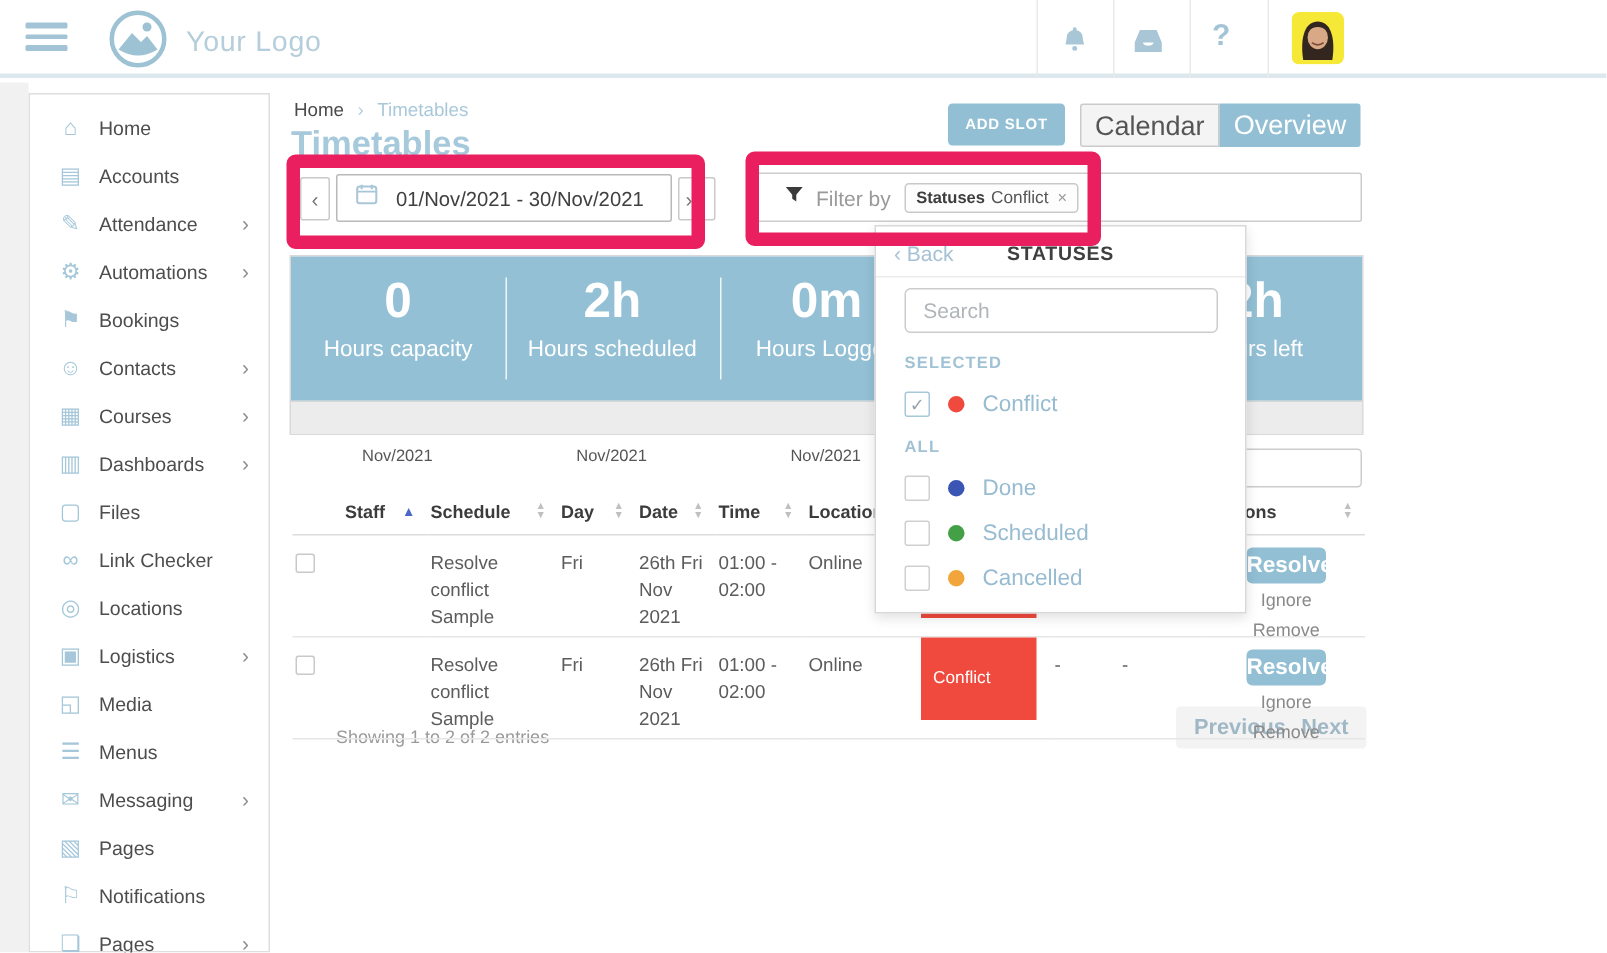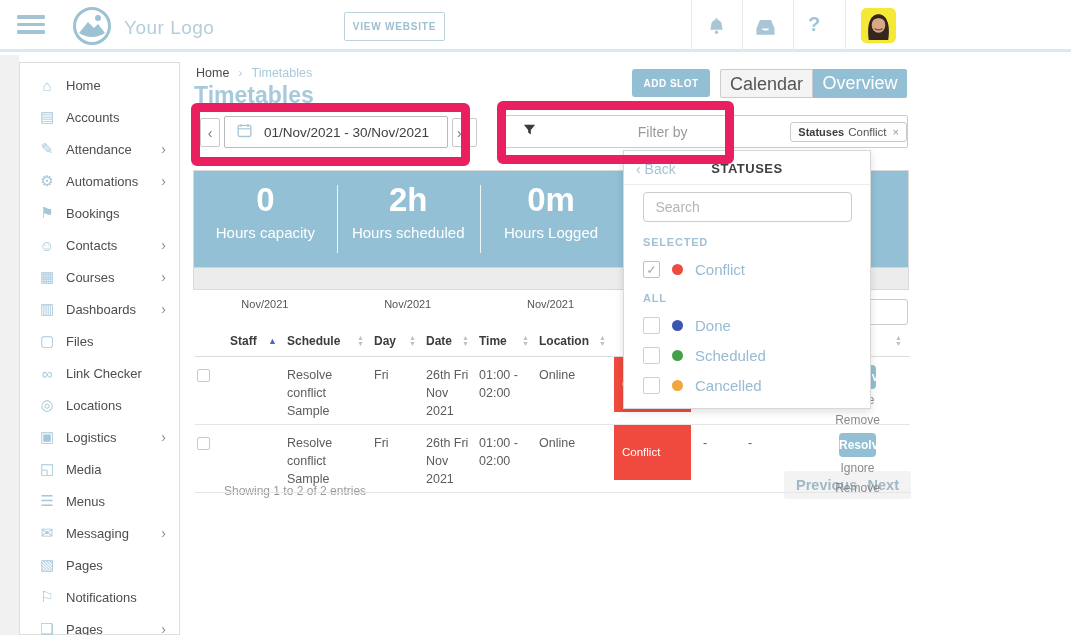--- a/index.html
+++ b/index.html
@@ -50,21 +50,21 @@
                border:1px solid #c9c9c9; border-radius:2px; color:#777; font-size:14px; cursor:pointer; z-index:2; }
   .date-field { position:absolute; left:224px; top:116px; width:224px; height:32px; background:#fff;
                 border:1px solid #b9b9b9; border-radius:2px; display:flex; align-items:center;
                 padding-left:11px; gap:11px; cursor:pointer; z-index:2; }
   .date-text { font-size:13.5px; color:#404040; }
   .date-next { position:absolute; left:452px; top:118px; width:25px; height:29px; background:#fff;
                border:1px solid #c9c9c9; border-radius:2px; color:#777; font-size:14px; text-align:left;
                padding-left:4px; cursor:pointer; z-index:2; }
 
   .filter-bar { position:absolute; left:499px; top:115px; width:409px; height:33px; background:#fff;
-                border:1px solid #cccccc; border-radius:2px; display:flex; align-items:center; z-index:2;justify-content:space-between; }
+                border:1px solid #cccccc; border-radius:2px; display:flex; align-items:center; z-index:2; }
   .filter-label { font-size:14px; color:#9a9a9a; margin-left:7px; }
   .filter-chip { margin-left:9px; border:1px solid #c9c9c9; border-radius:3px; background:#fdfdfd;
                  padding:3px 7px; display:flex; align-items:center; gap:4px; cursor:pointer; }
   .chip-cat { font-size:11px; font-weight:bold; color:#3d3d3d; }
   .chip-val { font-size:11.5px; color:#555; }
   .chip-x { font-size:11px; color:#999; margin-left:2px; cursor:pointer; }
 
   
   .stats { position:absolute; left:193px; top:170px; width:716px; height:120px; border:1px solid #d9d9d9; z-index:0; }
   .stats-blue { position:relative; width:100%; height:96px; background:#93c0d5; display:flex; }
@@ -91,33 +91,33 @@
   tbody tr + tr td { border-top:1px solid #e6e6e6; }
   tbody tr:last-child td { border-bottom:1px solid #e6e6e6; }
   .row-cb { display:inline-block; width:13px; height:13px; border:1px solid #c9c9c9; border-radius:2px;
             background:#fff; margin-top:3px; cursor:pointer; }
   td.status-cell { position:relative; padding:0; }
   .conflict-badge { position:absolute; left:0; top:0; width:77px; height:55px; background:#f04a3e;
                     color:#fff; font-size:11.5px; display:flex; align-items:center; padding-left:8px; }
   td.actions-cell { position:relative; padding:0; }
   .actions-stack { position:absolute; left:0; top:8px; width:100%; display:flex; flex-direction:column;
                    align-items:center; gap:3px; }
-  .btn-resolve { width:37px; height:24px; background:#92bfd4; border:none; border-radius:4px;
-                 color:#fff; font-weight:bold; font-size:12px; cursor:pointer; }
+  .btn-resolve { width:53px; height:24px; background:#92bfd4; border:none; border-radius:4px;
+                 color:#fff; font-weight:bold; font-size:15px; cursor:pointer; }
   .lnk { font-size:12px; color:#8a8a8a; cursor:pointer; }
 
   .summary { position:absolute; left:224px; top:484px; font-size:12px; color:#9a9a9a; z-index:2; }
   .pagination { position:absolute; left:784px; top:471px; width:127px; height:28px; background:#f3f3f3;
                 border-radius:3px; display:flex; align-items:center; justify-content:space-between;
                 padding:0 12px; z-index:2; }
   .page-btn { color:#a0b8c6; font-weight:bold; font-size:14.5px; cursor:pointer; }
 
   
   .panel { position:absolute; left:583px; top:150px; width:248px; height:259px; background:#fff;
-           border:1px solid #d8d8d8; box-shadow:0 3px 8px rgba(0,0,0,.12); z-index:6;margin-left:40px; }
+           border:1px solid #d8d8d8; box-shadow:0 3px 8px rgba(0,0,0,.12); z-index:6; }
   .panel-head { position:relative; height:33px; }
   .back-btn { position:absolute; left:12px; top:10px; font-size:14px; color:#a6c2d4; cursor:pointer; }
   .panel-title { position:absolute; left:0; right:0; top:10px; text-align:center; font-size:13px;
                  font-weight:bold; color:#3f3f3f; letter-spacing:.5px; }
   .panel-hr { border:none; border-top:1px solid #ececec; }
   .dd-search { display:block; margin:7px auto 0 auto; width:209px; height:30px; border:1px solid #ccc;
                border-radius:4px; padding-left:12px; font-size:14px; color:#555;
                font-family:"Liberation Sans", sans-serif; }
   .dd-search::placeholder { color:#b0b6ba; }
   .dd-heading { margin:14px 0 0 19px; font-size:11px; font-weight:bold; color:#a0c2d4; letter-spacing:.8px; }
@@ -149,21 +149,20 @@
       <span>
         <svg width="40" height="40" viewBox="0 0 40 40">
           <circle cx="20" cy="20" r="17.5" fill="#fff" stroke="#9cc2d4" stroke-width="3"></circle>
           <circle cx="26" cy="12" r="3" fill="#9cc2d4"></circle>
           <path d="M7 27 L16 16 L22 22 L26 18 L33 27 Q20 35 7 27 Z" fill="#9cc2d4"></path>
         </svg>
       </span>
       <span class="logo-text">Your Logo</span>
     </div>
 
-    <div class="view-website">VIEW WEBSITE</div>
 
     <div class="hdr-div" style="left:691px"></div>
     <div class="hdr-div" style="left:742px"></div>
     <div class="hdr-div" style="left:793px"></div>
     <div class="hdr-div" style="left:845px"></div>
 
     <span class="hdr-ic" style="left:705px">
       <svg width="23" height="23" viewBox="0 0 36 36">
         <path d="M18 5c1.2 0 2 .9 2 2v1c4.5 1 6.5 4.5 6.5 9.5l1.2 5.5H8.3l1.2-5.5c0-5 2-8.5 6.5-9.5V7c0-1.1.8-2 2-2z" fill="#a9c6d7"></path>
         <circle cx="18" cy="27" r="2.6" fill="#a9c6d7"></circle>

